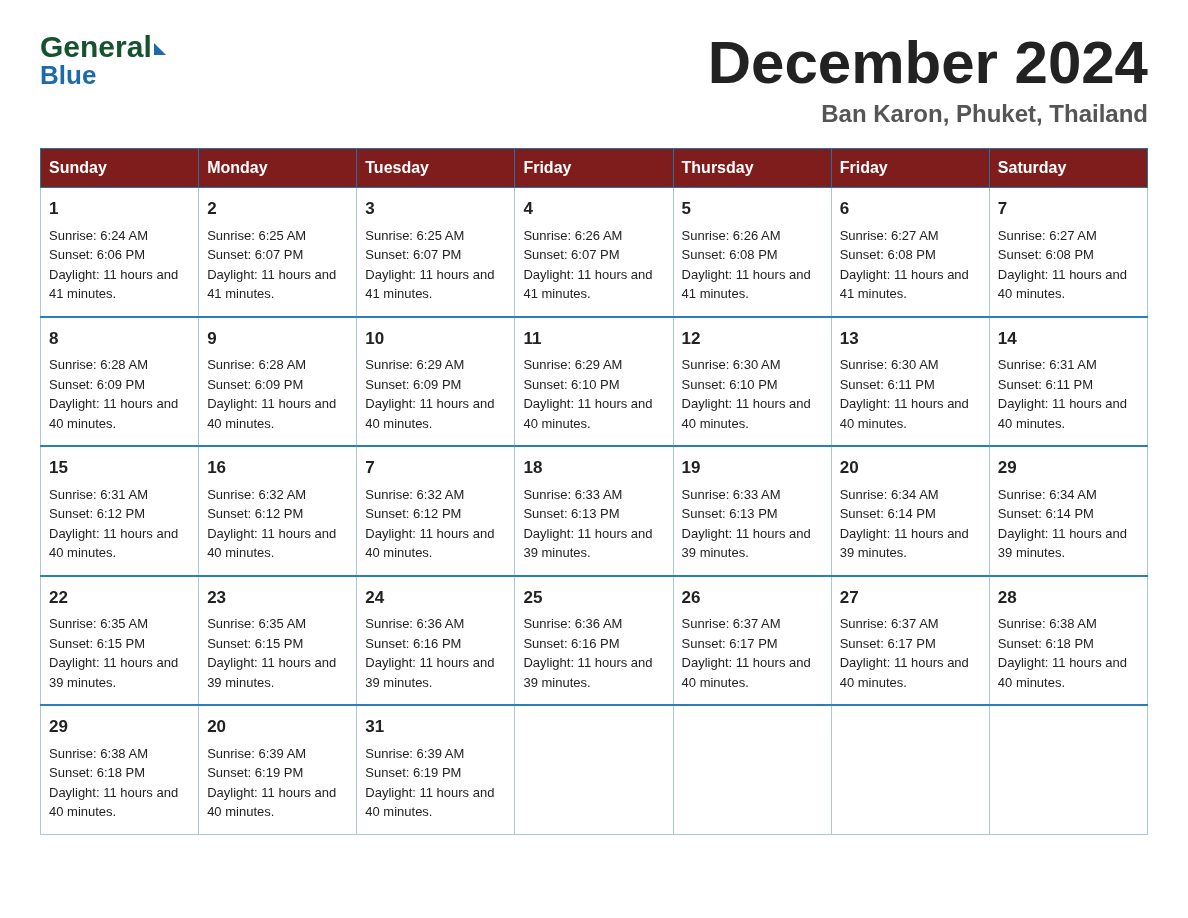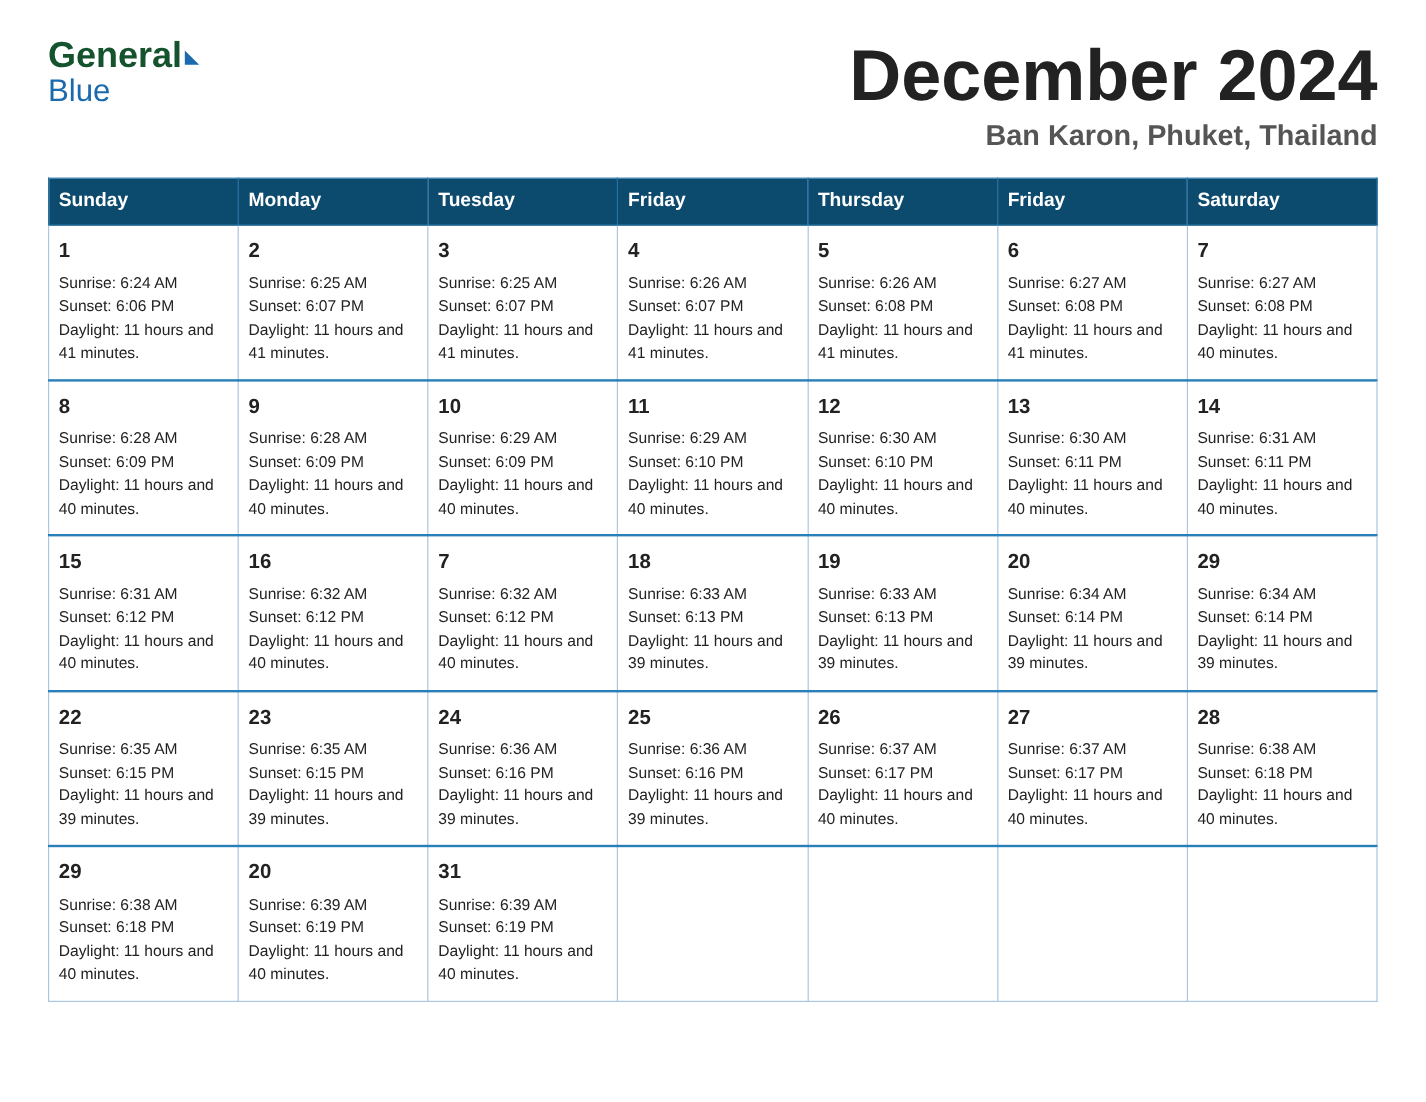--- a/index.html
+++ b/index.html
@@ -33,21 +33,21 @@
       border-top: 12px solid transparent;
       border-bottom: 0px solid transparent;
       display: inline-block;
       margin-left: 2px;
       vertical-align: middle;
       position: relative;
       top: -4px;
     }
     .logo-blue {
       font-size: 26px;
-      font-weight: normal;
+      font-weight: bold;
       color: #1a6aad;
       display: block;
       margin-top: -4px;
     }
     .title-block {
       text-align: right;
     }
     .title-block h1 {
       font-size: 60px;
       font-weight: bold;
@@ -60,21 +60,21 @@
       color: #555;
       margin-top: 4px;
       text-align: right;
     }
     table {
       width: 100%;
       border-collapse: collapse;
       table-layout: fixed;
     }
     thead tr th {
-      background-color: #0c4a6e;
+      background-color: #7f1d1d;
       color: #fff;
       padding: 10px 8px;
       text-align: left;
       font-size: 16px;
       font-weight: bold;
       border: 1px solid #2471a3;
     }
     tbody tr td {
       vertical-align: top;
       padding: 8px 8px 12px 8px;

